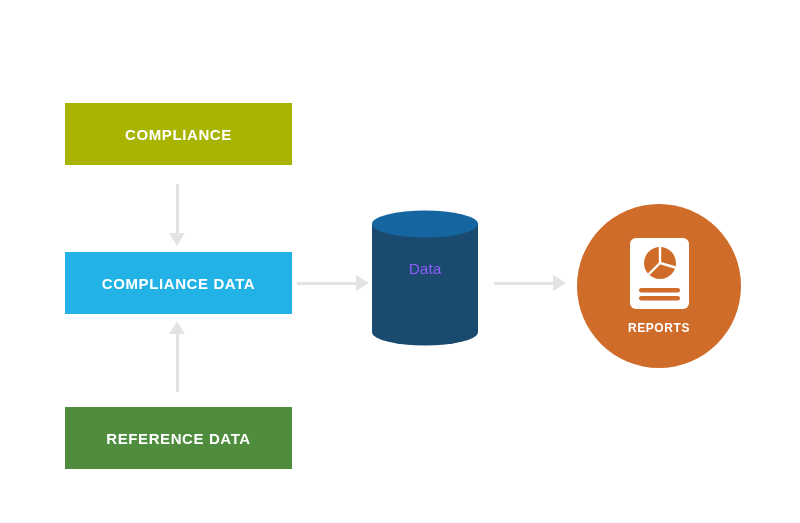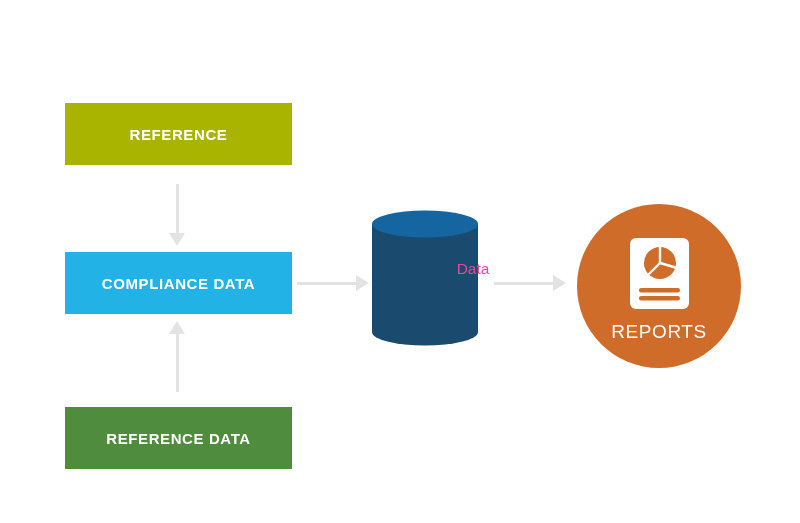--- a/index.html
+++ b/index.html
@@ -89,58 +89,57 @@
     width: 106px;
     height: 137px;
   }
   .warehouse svg { display: block; }
   .warehouse-label {
     position: absolute;
     left: 0;
     top: 48px;
     width: 106px;
     text-align: center;
-    color: #ec4899;
+    color: #8b5cf6;
     font-size: 15.5px;
     font-weight: normal;
     line-height: 21px;
-    margin-left: 48px;
   }
 
   
   .reports-circle {
     position: absolute;
     left: 577px;
     top: 204px;
     width: 164px;
     height: 164px;
     border-radius: 50%;
     background: #d06c29;
     display: flex;
     flex-direction: column;
     align-items: center;
     justify-content: flex-start;
     padding-top: 34px;
   }
   .reports-label {
     margin-top: 12px;
     color: #ffffff;
-    font-size: 19px;
-    font-weight: normal;
+    font-size: 12px;
+    font-weight: bold;
     letter-spacing: 0.6px;
     text-align: center;
   }
 </style>
 </head>
 <body>
 
 <div class="canvas">
 
   <div class="node-box box-positions">
-    <span>REFERENCE</span>
+    <span>COMPLIANCE</span>
   </div>
 
   <div class="node-box box-compliance">
     <span>COMPLIANCE DATA</span>
   </div>
 
   <div class="node-box box-reference">
     <span>REFERENCE DATA</span>
   </div>
 

